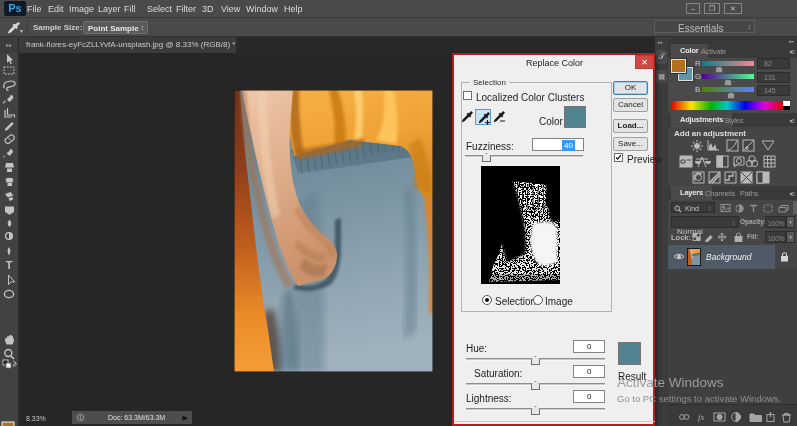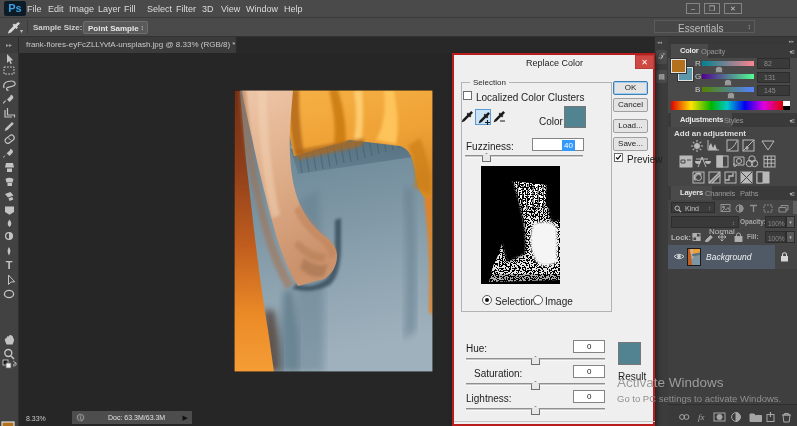--- a/index.html
+++ b/index.html
@@ -218,21 +218,21 @@
   <div class="abs" style="left:1px;top:13px;width:11px;height:14px;background:#4a4a4a;border-radius:2px;color:#ccc;font-size:8px;text-align:center;line-height:14px;">𝒯</div>
   <div class="abs" style="left:1px;top:33px;width:11px;height:13px;background:#4a4a4a;border-radius:2px;color:#ccc;font-size:7px;text-align:center;line-height:13px;">▤</div>
 </div>
 <div class="abs" id="dock">
   <div class="abs" style="left:0;top:0;width:129px;height:7px;background:#383838;">
       <span class="abs" style="right:3px;top:1px;color:#999;font-size:5px;">▸▸</span>
     </div>
 
   <div class="ptabs" style="top:7px;">
     <div class="ptab-on" style="left:3px;">Color</div>
-    <div class="ptab-off" style="left:33px;">Opacity</div>
+    <div class="ptab-off" style="left:33px;">Activate</div>
     <div class="pmenu">▾≡</div>
   </div>
   <div class="abs" style="left:0;top:21px;width:129px;height:55px;background:#4a4a4a;">
     <div class="abs" style="left:10px;top:9px;width:15px;height:14px;background:#5d97ac;border:1.5px solid #e2e2e2;outline:1px solid #333;"></div>
     <div class="abs" style="left:3px;top:1px;width:15px;height:14px;background:#b4711d;border:1.5px solid #e2e2e2;outline:1px solid #333;"></div>
     <div class="abs" style="left:27px;top:1px;font-size:8px;color:#c9c9c9;">R</div>
     <div class="abs" style="left:34px;top:3px;width:52px;height:5px;background:linear-gradient(to right,rgb(0,131,145),rgb(255,131,145));"></div>
     <div class="abs thumb2" style="left:47px;top:7.5px;"></div>
     <div class="darkbox" style="left:89px;top:0px;width:33px;height:11px;padding:1px 0 0 6px;">82</div>
     <div class="abs" style="left:27px;top:14px;font-size:8px;color:#c9c9c9;">G</div>
@@ -321,21 +321,21 @@
           <path d="M2 8 l2.5 -2.5 l1.5 1.5 l2 -2.5 l1.5 3"></path>
         <circle cx="19.5" cy="5.5" r="3.6"></circle>
           <path d="M19.5 1.9 a3.6 3.6 0 0 1 0 7.2 Z" fill="#909090"></path>
         <path d="M30 2.5 h7 M33.5 2.5 v6.5" stroke-width="1.3"></path>
         <rect x="44" y="2" width="8" height="7" stroke-dasharray="1.8 1.2"></rect>
         <path d="M59 4.5 v4.5 h7 v-4.5 Z M61 4.5 v-2 h7 v4.5 h-2"></path>
       </g>
     </svg>
     <div class="abs" style="left:125px;top:1px;width:4px;height:13px;background:#606060;"></div>
     <div class="darkbox" style="left:3px;top:16px;width:68px;height:12px;">
-        <span style="position:absolute;left:5px;top:10px;color:#c0c0c0;font-size:8px;margin-left:32px;">Normal</span>
+        <span style="position:absolute;left:5px;top:10px;color:#c0c0c0;font-size:8px;">Normal</span>
         <span style="position:absolute;right:3px;top:2.5px;font-size:6px;">↕</span>
       </div>
     <div class="abs" style="left:72px;top:18px;font-size:6.5px;color:#a8a8a8;font-weight:bold;">Opacity:</div>
     <div class="darkbox" style="left:97px;top:16px;width:21px;height:12px;">
         <span style="position:absolute;left:2px;top:2.5px;font-size:6.5px;color:#8a8a8a;">100%</span>
       </div>
     <div class="abs" style="left:118px;top:16px;width:9px;height:12px;background:#585858;border:1px solid #2d2d2d;color:#bbb;font-size:5px;text-align:center;line-height:11px;">▾</div>
     <div class="abs" style="left:3px;top:33px;font-size:7.5px;color:#b5b5b5;font-weight:bold;">Lock:</div>
     <svg class="abs" style="left:24px;top:32px" width="56" height="10" viewBox="0 0 56 10">
       <g fill="none" stroke="#b0b0b0" stroke-width="0.9">
@@ -479,21 +479,21 @@
   <div class="thumb" style="left:77px;top:326px;"></div>
   <div class="dlg-txt" style="left:12px;top:338px;">Lightness:</div>
   <div class="field" style="left:119px;top:335px;width:32px;height:13px;text-align:left;padding:1px 0 0 13px;">0</div>
   <div class="slider-track" style="left:12px;top:353px;width:139px;"></div>
   <div class="thumb" style="left:77px;top:351px;"></div>
   <div class="abs" style="left:164px;top:287px;width:23px;height:23px;background:rgb(82,131,145);border:1px solid #777;"></div>
   <div class="dlg-txt" style="left:164px;top:316px;">Result</div>
 
   <div class="btn" style="top:26px;border:1px solid #3c7fb1;box-shadow:inset 0 0 0 1px #9ecff2;">OK</div>
   <div class="btn" style="top:43px;">Cancel</div>
-  <div class="btn" style="top:64px;">Load...</div>
+  <div class="btn" style="top:64px;font-weight:bold;">Load...</div>
   <div class="btn" style="top:82px;">Save...</div>
   <div class="abs" style="left:160px;top:98px;width:9px;height:9px;background:#fff;border:1px solid #6e6e6e;font-size:0;line-height:0;">
       <svg style="display:block" width="7" height="7" viewBox="0 0 9 9">
         <path d="M1.5 4.5 L3.5 6.5 L7.5 1.5" fill="none" stroke="#111" stroke-width="1.6"></path>
       </svg>
     </div>
   <div class="dlg-txt" style="left:173px;top:99px;">Preview</div>
   <div class="abs" style="left:0;top:366px;width:201px;height:1px;background:#c6c6c6;"></div>
 </div>
 

